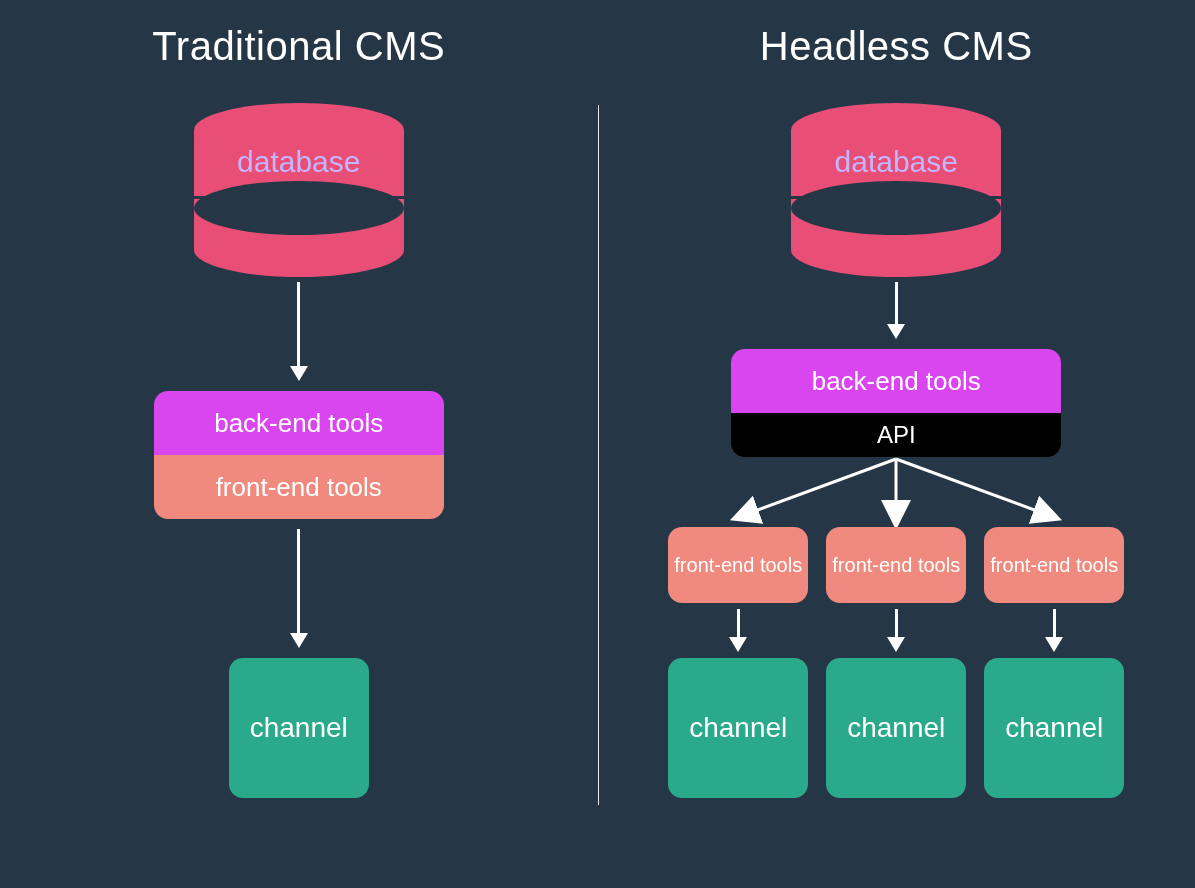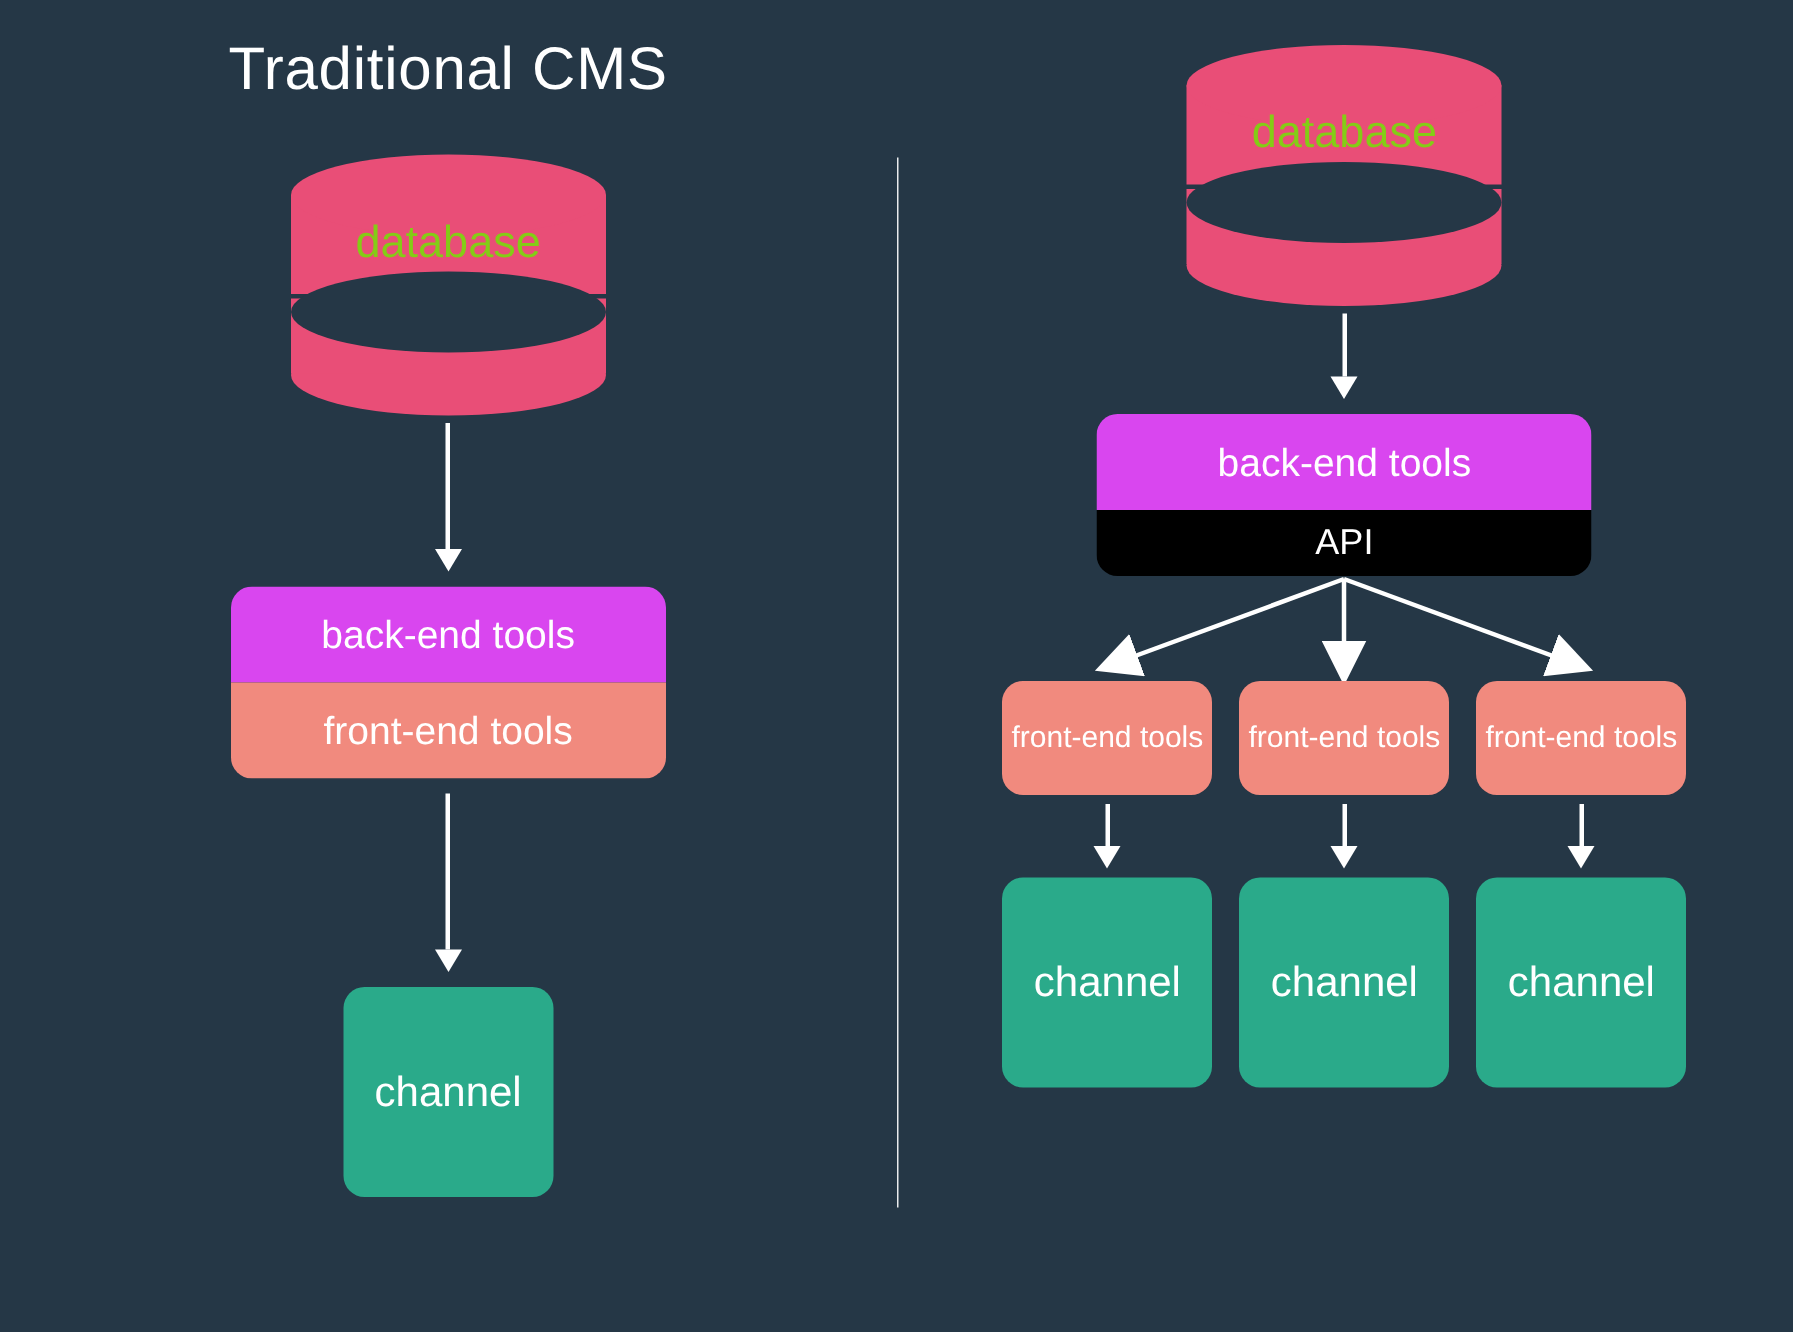--- a/index.html
+++ b/index.html
@@ -97,21 +97,21 @@
       border-radius: 50%;
       z-index: 0;
     }
     .cyl-label {
       position: absolute;
       top: 42px;
       width: 100%;
       text-align: center;
       font-size: 30px;
       z-index: 4;
-      color: #84cc16;
+      color: #c4b5fd;
     }
     .arrow-down {
       display: flex;
       flex-direction: column;
       align-items: center;
     }
     .arrow-line {
       width: 3px;
       background: #ffffff;
     }
@@ -229,20 +229,21 @@
       <div class="arrow-line" style="height:104px;"></div>
       <div class="arrow-head"></div>
     </div>
 
     <div class="box channel" style="margin-top:10px;">channel</div>
   </div>
 
   <div class="divider"></div>
 
   <div class="panel">
+    <div class="title">Headless CMS</div>
 
     <div class="cylinder">
       <div class="cyl-top"></div>
       <div class="cyl-body"></div>
       <div class="cyl-label">database</div>
       <div class="cyl-band"></div>
       <div class="cyl-mid"></div>
       <div class="cyl-bottom"></div>
     </div>
 

